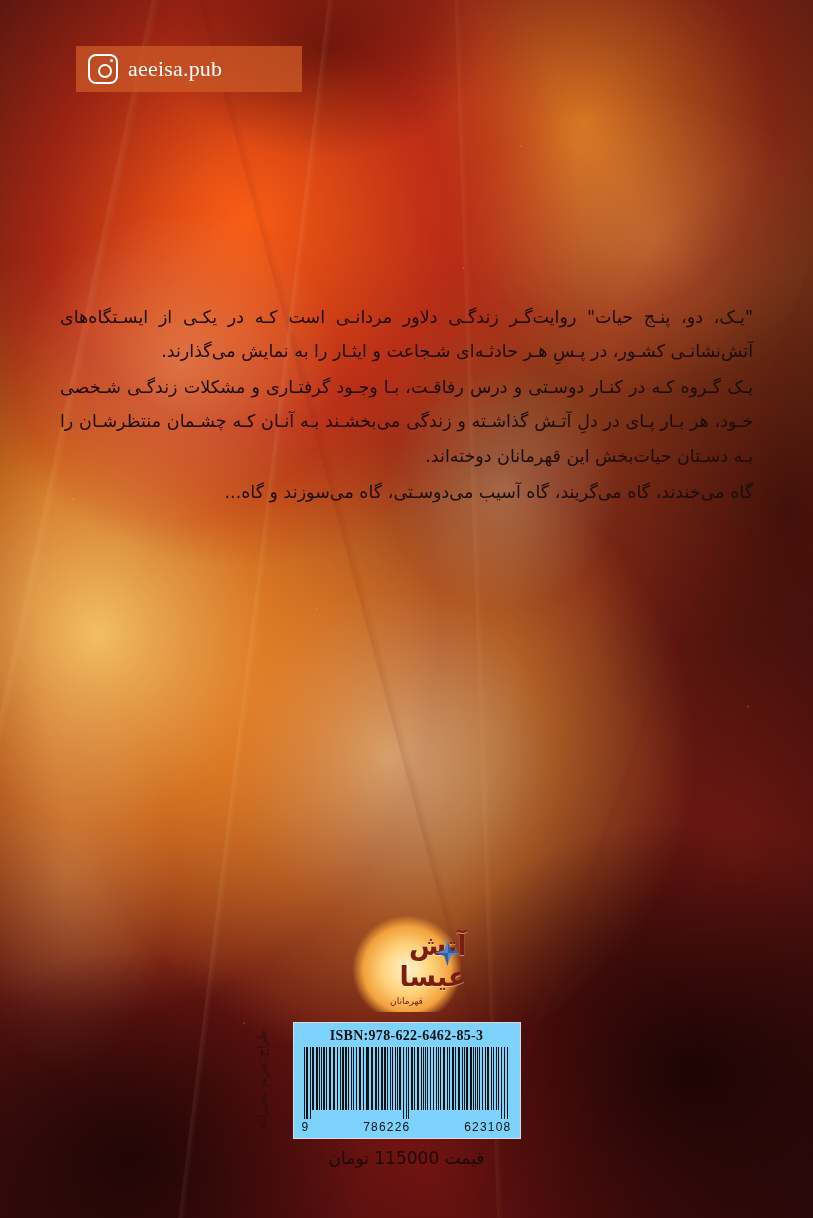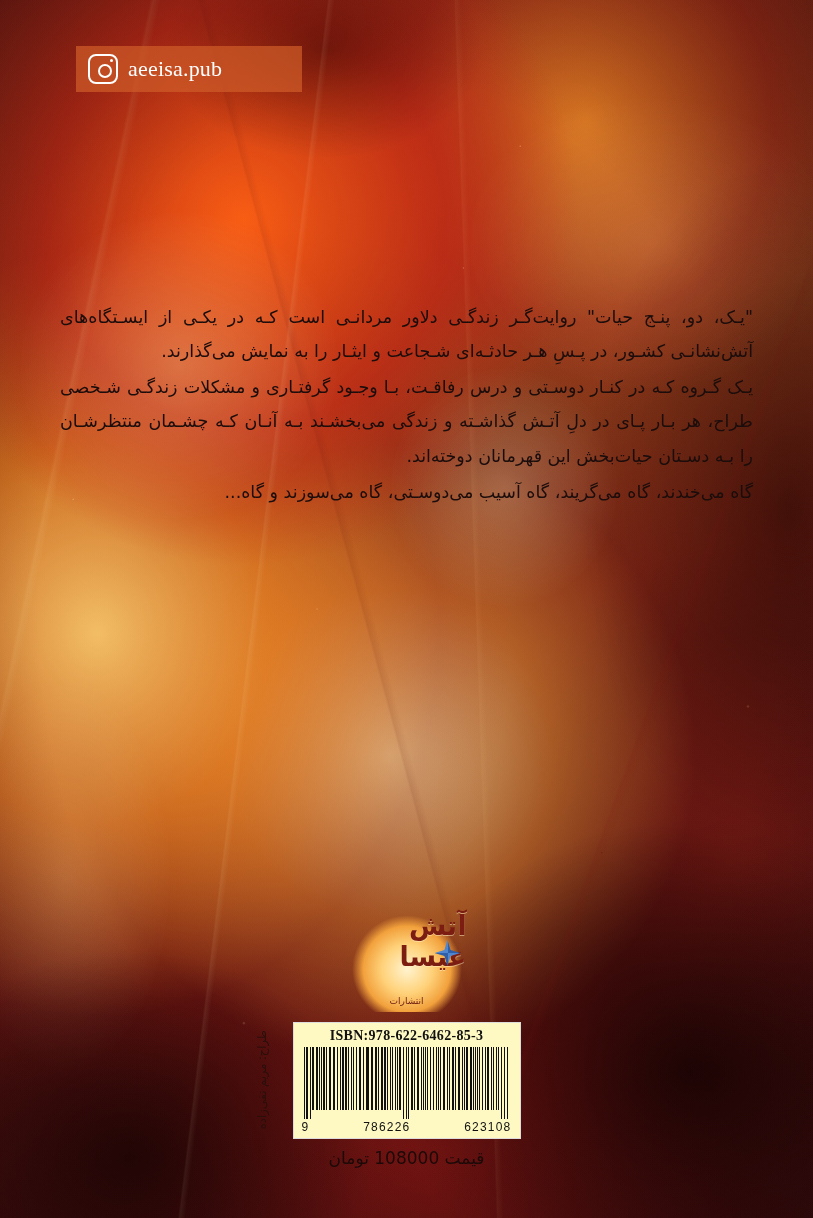--- a/index.html
+++ b/index.html
@@ -151,21 +151,21 @@
 
   
   #publisher-logo {
     position: absolute;
     left: 50%;
     transform: translateX(-50%);
     top: 910px;
     width: 120px;
     height: 102px;
     display: flex;
-    align-items: flex-start;
+    align-items: center;
     justify-content: center;
   }
   .logo-flame {
     position: absolute;
     inset: 0;
     background: radial-gradient(ellipse 52% 60% at 50% 58%, #fff3cf 0%, #ffd27a 40%, #f2a13c 70%, rgba(240,150,50,0) 88%);
     filter: blur(.4px);
   }
   .logo-script {
     position: relative;
@@ -196,21 +196,21 @@
     clip-path: polygon(50% 0%, 62% 38%, 100% 50%, 62% 62%, 50% 100%, 38% 62%, 0% 50%, 38% 38%);
   }
 
   
   #barcode-block {
     position: absolute;
     left: 50%;
     transform: translateX(-50%);
     top: 1022px;
     width: 228px;
-    background: #fef9c3;
+    background: #7dd3fc;
     border: 1px solid #dcdcdc;
     padding: 5px 6px 4px;
     box-sizing: border-box;
     direction: ltr;
   }
   #isbn-text {
     text-align: center;
     font-family: "Liberation Serif", serif;
     font-weight: bold;
     font-size: 14px;
@@ -279,29 +279,29 @@
 
   <div id="social-badge">
     <div class="social-row">
       <span class="ig-icon"></span>
       <span class="social-handle">aeeisa.pub</span>
     </div>
   </div>
 
   <div id="blurb">
     <p>"یـک، دو، پنـج حیات" روایت‌گـر زندگـی دلاور مردانـی است کـه در یکـی از ایسـتگاه‌های آتش‌نشانـی کشـور، در پـسِ هـر حادثـه‌ای شـجاعت و ایثـار را به نمایش می‌گذارند.</p>
-    <p>یـک گـروه کـه در کنـار دوسـتی و درس رفاقـت، بـا وجـود گرفتـاری و مشکلات زندگـی شـخصی طراح، هر بـار پـای در دلِ آتـش گذاشـته و زندگی می‌بخشـند بـه آنـان کـه چشـمان منتظرشـان را بـه دسـتان حیات‌بخش این قهرمانان دوخته‌اند.</p>
+    <p>یـک گـروه کـه در کنـار دوسـتی و درس رفاقـت، بـا وجـود گرفتـاری و مشکلات زندگـی شـخصی خـود، هر بـار پـای در دلِ آتـش گذاشـته و زندگی می‌بخشـند بـه آنـان کـه چشـمان منتظرشـان را بـه دسـتان حیات‌بخش این قهرمانان دوخته‌اند.</p>
     <p>گاه می‌خندند، گاه می‌گریند، گاه آسیب می‌دوسـتی، گاه می‌سوزند و گاه...</p>
   </div>
 
   <div id="publisher-logo">
     <span class="logo-flame"></span>
     <span class="logo-script">آتش عیسا</span>
     <span class="logo-mark"></span>
-    <span class="logo-sub">انتشارات</span>
+    <span class="logo-sub">قهرمانان</span>
   </div>
 
   <div id="barcode-block">
     <div id="isbn-text">ISBN:978-622-6462-85-3</div>
     <div id="barcode-bars">
         <i style="width: 1px; margin-right: 2px; align-self: stretch; height: 100%;"></i>
         <i style="width: 3px; margin-right: 2px; align-self: stretch; height: 100%;"></i>
         <i style="width: 2px; margin-right: 1px; align-self: stretch; height: 100%;"></i>
         <i style="width: 3px; margin-right: 2px; align-self: flex-start; height: 88%;"></i>
         <i style="width: 1px; margin-right: 1px; align-self: flex-start; height: 88%;"></i>
@@ -381,15 +381,15 @@
       </div>
     <div id="barcode-digits">
       <span>9</span>
       <span>786226</span>
       <span>623108</span>
     </div>
   </div>
 
   <div id="designer-credit">طراح: مریم تقی‌زاده</div>
 
-  <div id="price-line">قیمت 108000 تومان</div>
+  <div id="price-line">قیمت 115000 تومان</div>
 
 </div>
 
 </body></html>

